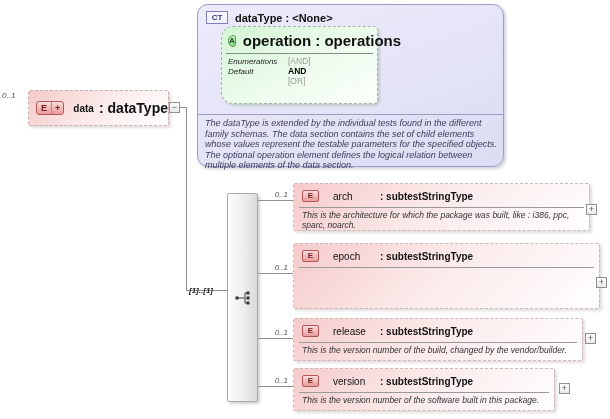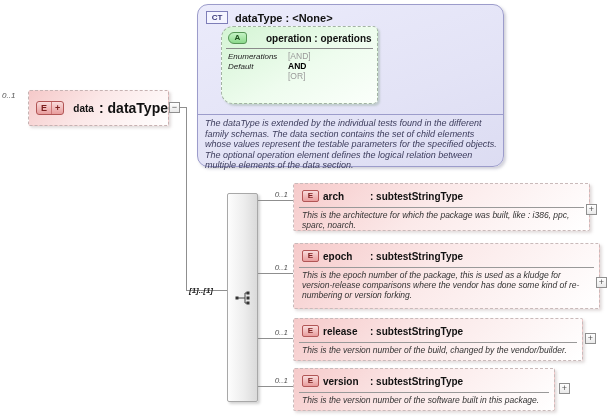--- a/index.html
+++ b/index.html
@@ -54,21 +54,21 @@
     border:1px dashed #a3b3a3;border-radius:12px 5px 5px 12px;
     background:linear-gradient(150deg,#d4f4d4 0%,#eefcee 55%,#fbfffb 100%);
     box-shadow:2px 2px 2px rgba(90,130,90,0.25);
   }
   .attr-header{display:flex;align-items:center;padding:5px 0 0 6px;}
   .a-badge{
     display:inline-block;box-sizing:border-box;width:19px;height:12px;border:1px solid #569656;
     border-radius:6px 3px 3px 6px;background:linear-gradient(to bottom,#c4f2c4,#8cd98c);
     color:#1d4d1d;font-size:8px;font-weight:bold;text-align:center;line-height:10px;
   }
-  .attr-title{margin-left:19px;font-size:10px;font-weight:bold;color:#111;white-space:nowrap;}
+  .attr-title{margin-left:7px;font-size:15px;font-weight:bold;color:#111;white-space:nowrap;}
   .attr-sep{margin:4px 4px 0 4px;border-top:1px solid #8a8a8a;height:0;}
   .kv{padding:2px 0 0 6px;}
   .kv-row{display:flex;height:10px;align-items:baseline;}
   .kv-label{width:60px;font-style:italic;font-size:8px;color:#222;flex:none;}
   .kv-value{font-size:8.5px;color:#000;}
   .kv-value.strong{font-weight:bold;}
   .kv-value.muted{color:#9a9a9a;}
   .ct-sep{position:absolute;left:0;right:0;top:109px;border-top:1px solid #9c9ccb;height:0;}
   .ct-desc{
     position:absolute;left:7px;top:113px;width:293px;
@@ -93,21 +93,21 @@
     border:1px dashed #c9baba;border-radius:2px;
     background:linear-gradient(135deg,#f6caca 0%,#fbe9e9 45%,#ffffff 100%);
     box-shadow:2px 2px 3px rgba(140,120,120,0.25);cursor:pointer;
   }
   .eb-header{display:flex;align-items:center;padding:4px 0 0 8px;height:16px;}
   .e-badge{
     display:inline-block;box-sizing:border-box;width:17px;height:12px;border:1px solid #b25656;
     border-radius:2px;background:linear-gradient(to bottom,#f9dcdc,#e89c9c);
     color:#7c2020;font-size:8px;font-weight:bold;text-align:center;line-height:10px;flex:none;
   }
-  .eb-name{margin-left:4px;font-size:10px;font-weight:bold;color:#111;min-width:47px;}
+  .eb-name{margin-left:14px;font-size:10px;font-weight:normal;color:#111;min-width:47px;}
   .eb-type{font-size:10px;font-weight:bold;color:#111;white-space:nowrap;}
   .eb-sep{margin:3px 5px 0 5px;border-top:1px solid #999;height:0;}
   .eb-desc{padding:2px 8px 0 8px;font-style:italic;font-size:8.5px;line-height:1.2;color:#333;}
   
   .cb-0{top:183px;width:297px;height:48px;}
   .cb-1{top:243px;width:307px;height:66px;}
   .cb-2{top:318px;width:290px;height:43px;}
   .cb-3{top:368px;width:262px;height:43px;}
   .bl-0{left:258px;top:200px;width:35px;height:1px;}
   .bl-1{left:258px;top:273px;width:35px;height:1px;}
@@ -200,21 +200,20 @@
 
     <div class="line branch-line bl-1"></div>
     <div class="card-label child-card cc-1">0..1</div>
     <div class="elem-box cb-1">
       <div class="eb-header">
         <span class="e-badge">E</span>
         <span class="eb-name">epoch</span>
         <span class="eb-type">: subtestStringType</span>
       </div>
       <div class="eb-sep"></div>
-      <div class="eb-desc">This is the epoch number of the package, this is used as a kludge for version-release comparisons where the vendor has done some kind of re-numbering or version forking.</div>
     </div>
     <div class="pm-box plus-box pb-1">+</div>
 
     <div class="line branch-line bl-2"></div>
     <div class="card-label child-card cc-2">0..1</div>
     <div class="elem-box cb-2">
       <div class="eb-header">
         <span class="e-badge">E</span>
         <span class="eb-name">release</span>
         <span class="eb-type">: subtestStringType</span>

